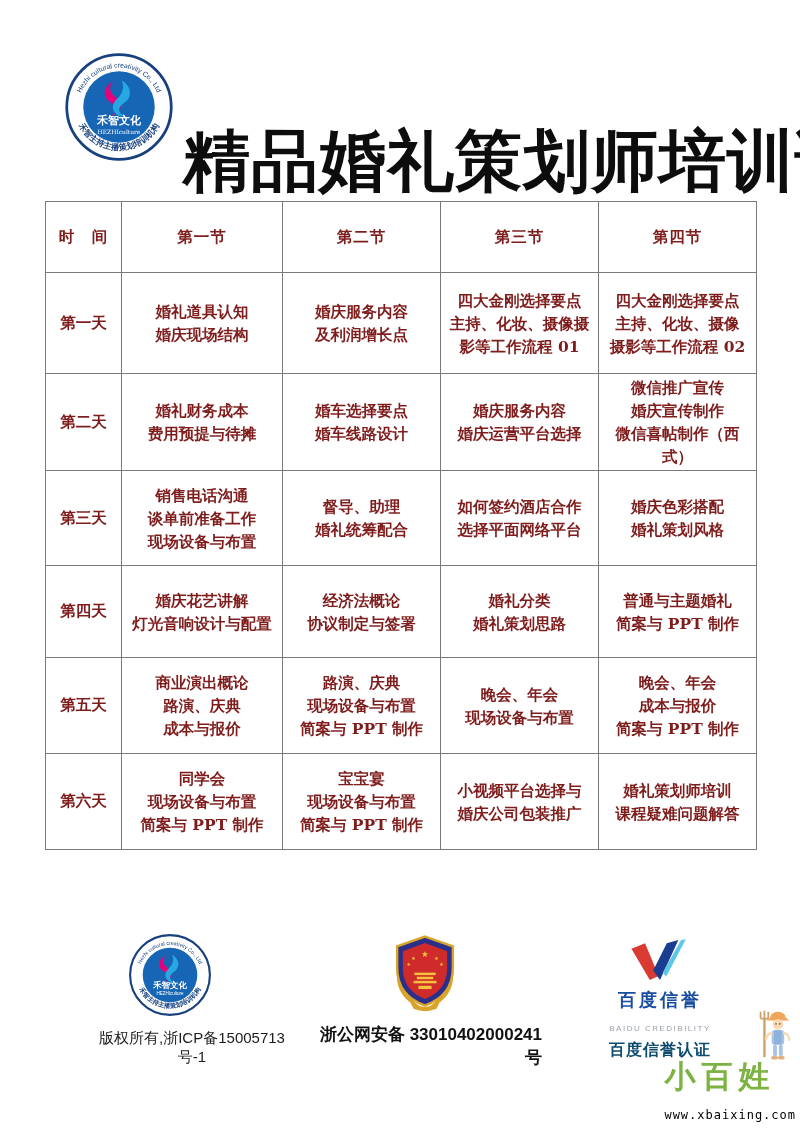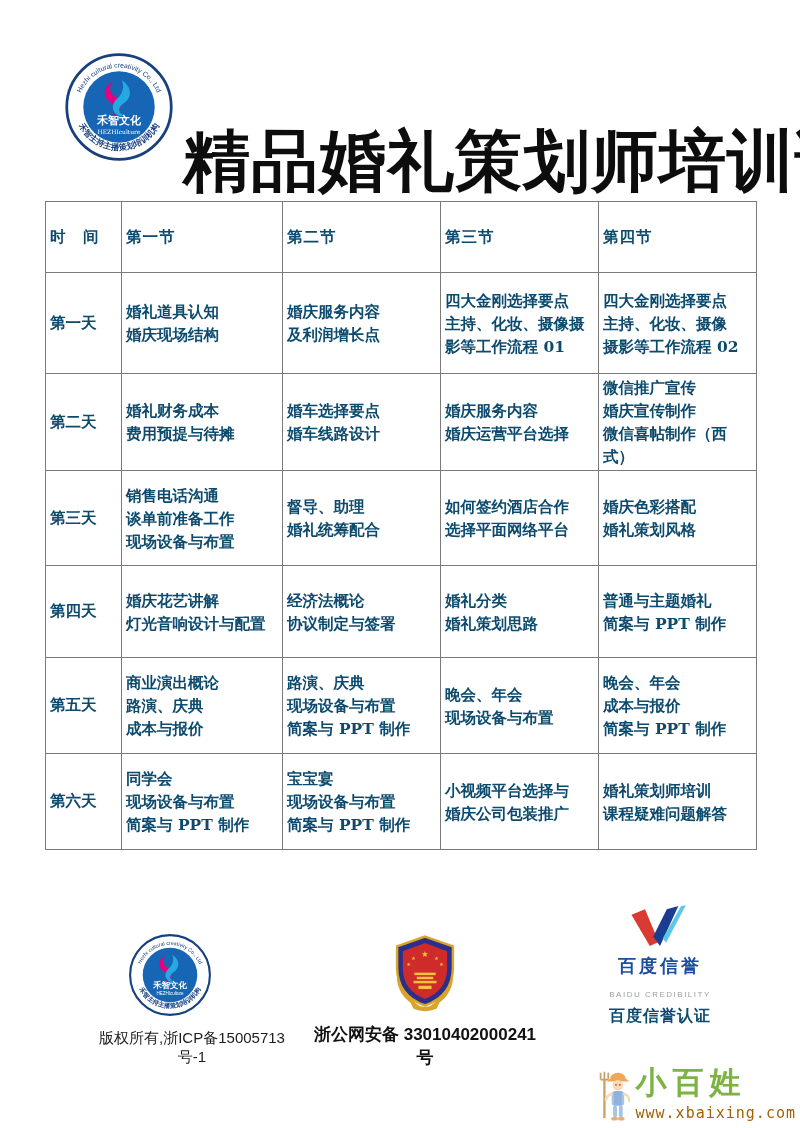--- a/index.html
+++ b/index.html
@@ -24,59 +24,60 @@
     letter-spacing: 1px; white-space: nowrap; margin-top: 36px;
   }
 
   
   table.course {
     position: absolute; left: 45px; top: 201px;
     width: 711px; border-collapse: collapse; table-layout: fixed;
   }
   table.course th, table.course td {
     border: 1px solid #7a7a7a;
-    text-align: left; vertical-align: middle;
-    font-size: 15.5px; color: #0c4a6e;
+    text-align: center; vertical-align: middle;
+    font-size: 15.5px; color: #7f1d1d;
     font-weight: 600;
     padding: 2px 4px;
   }
   table.course th { font-size: 15.5px; letter-spacing: 1px; }
   .lines { white-space: pre-line; line-height: 23px; }
   tr.hdr   { height: 71px; }
   tr.r0 { height: 101px; }
   tr.r1 { height: 92px; }
   tr.r2 { height: 95px; }
   tr.r3 { height: 92px; }
   tr.r4 { height: 96px; }
   tr.r5 { height: 96px; }
 
   
   .footer-block { position: absolute; text-align: center; font-family: "Liberation Sans", sans-serif; }
   .footer-left   { left: 55px;  top: 933px; width: 230px; }
   .footer-center { left: 308px; top: 930px; width: 234px; }
-  .footer-right  { left: 582px; top: 904px; width: 156px; }
+  .footer-right  { left: 582px; top: 938px; width: 156px; }
   .hezhi-logo.small { position: static; width: 84px; height: 84px; }
   .icp-text   { margin-top: 8px; font-size: 15px; color: #1c1c1c; margin-left: 44px; }
   .police-badge { width: 82px; height: 82px; }
-  .police-text { margin-top: 7px; font-size: 17px; font-weight: bold; color: #111; }
+  .police-text { margin-top: 7px; font-size: 17px; font-weight: bold; color: #111; text-align: right; }
   .baidu-mark { width: 68px; height: 46px; }
   .baidu-cn  { font-size: 18px; font-weight: bold; color: #1a4ea1; letter-spacing: 3px; }
   .baidu-en  { font-size: 8px; color: #9aa0a6; letter-spacing: 1.5px; margin-top: 12px; }
   .baidu-cert { font-size: 16px; font-weight: bold; color: #0c4a6e; margin-top: 7px; letter-spacing: 1px; }
 
   
   .watermark {
     position: absolute; right: 4px; bottom: 6px;
     display: flex; align-items: flex-end;
     font-family: "DejaVu Serif", serif;
+    flex-direction: column;
   }
   .wm-farmer { width: 36px; height: 54px; margin-right: 2px; }
   .wm-texts { display: flex; flex-direction: column; align-items: flex-start; }
   .wm-name { font-size: 31px; font-weight: bold; color: #7cb342; letter-spacing: 6px; line-height: 30px; }
-  .wm-url  { font-size: 15px; color: #a16207; letter-spacing: 1px; font-family: "DejaVu Sans Mono", monospace; margin-top: 7px; }
+  .wm-url  { font-size: 12px; color: #000000; letter-spacing: 1px; font-family: "DejaVu Sans Mono", monospace; margin-top: 17px; }
 </style>
 </head>
 <body>
 
 <div class="page">
 
   <svg class="hezhi-logo top" viewBox="0 0 120 120">
     <circle cx="60" cy="60" r="57" fill="#ffffff" stroke="#17407e" stroke-width="3"></circle>
     <circle cx="60" cy="60" r="39" fill="#1766b5"></circle>
     <path d="M54,32 C43,37 41,49 51,55 C59,60 59,66 51,70 C62,68 66,57 57,50 C48,44 49,36 54,32 Z" fill="#e5007e"></path>

